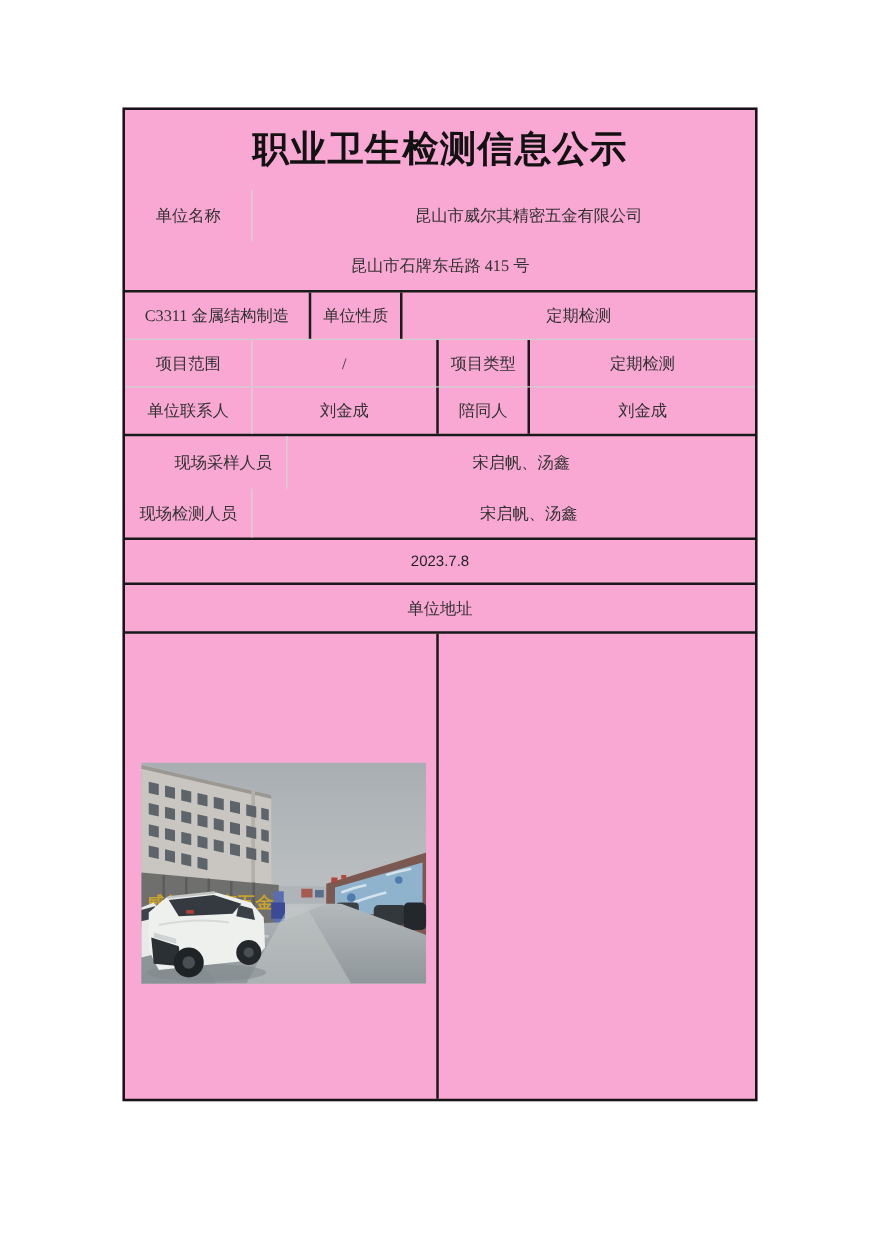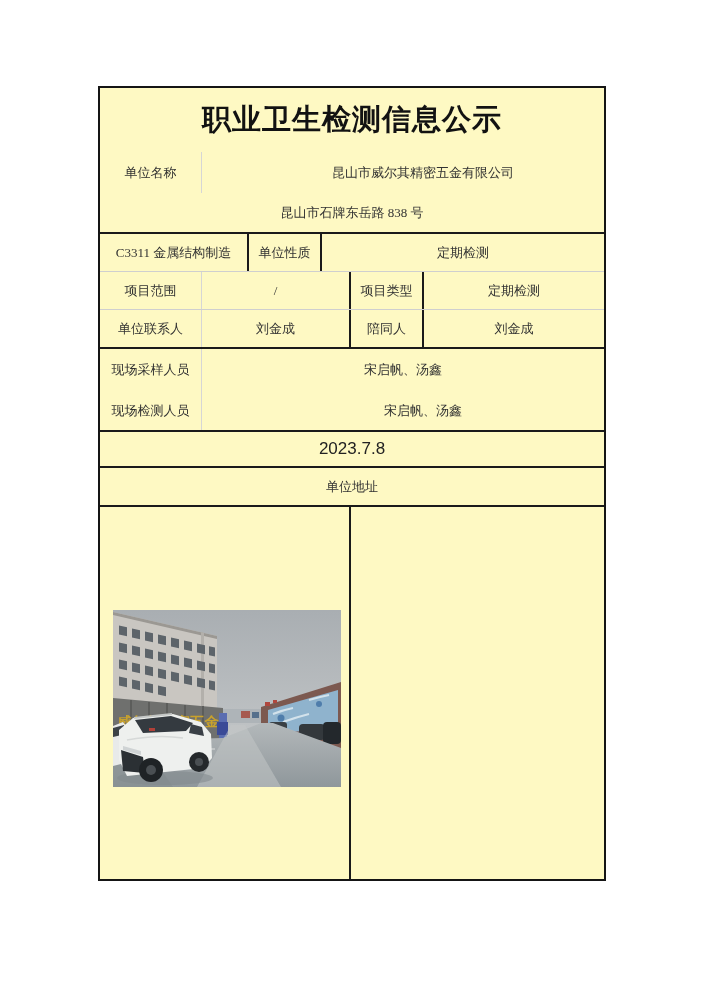--- a/index.html
+++ b/index.html
@@ -2,40 +2,40 @@
 <html><head>
 <meta charset="utf-8">
 <style>
   * { margin:0; padding:0; box-sizing:border-box; }
   html,body { background:#ffffff; }
   body { font-family:"Liberation Serif","DejaVu Serif",serif; color:#303030; }
   .page { position:relative; width:706px; height:1000px; background:#ffffff; overflow:hidden; }
 
   .doc-table {
     position:absolute; left:98px; top:86px; width:508px; height:795px;
-    border:2px solid #151515; display:flex; flex-direction:column; background:#fef9c3;
+    border:2px solid #151515; display:flex; flex-direction:column; background:#f9a8d4;
   }
 
   .title-row { height:64px; display:flex; align-items:center; justify-content:center; }
   .doc-title { font-size:29px; font-weight:700; color:#121212; letter-spacing:1px; }
 
   .row { display:flex; width:100%; }
-  .h41 { height:41px;gap:40px; } .h42 { height:42px; } .h38 { height:38px; }
+  .h41 { height:41px;gap:40px; } .h42 { height:42px;padding-left:28px; } .h38 { height:38px; }
   .h39 { height:39px;font-family:Liberation Serif, serif; } .h36 { height:36px; }
   .bb-dark  { border-bottom:2px solid #1a1a1a; }
   .bb-light { border-bottom:1px solid #cfcfcf; }
 
   .cell { display:flex; align-items:center; justify-content:center; font-size:13px; color:#323232; text-align:center; }
   .label-cell  { width:102px; border-right:1px solid #d6d6d6; }
   .value-wide  { flex:1; }
   .value-mid   { width:149px; border-right:2px solid #1a1a1a; }
   .label2-cell { width:73px;  border-right:2px solid #1a1a1a;text-align:center; }
   .value-end   { flex:1; }
   .media-head  { flex:1; }
-  .date-value  { font-family:"Liberation Sans","DejaVu Sans",sans-serif; font-size:17px; color:#222; }
+  .date-value  { font-family:"Liberation Sans","DejaVu Sans",sans-serif; font-size:12px; color:#222; }
 
   .photo-section { flex:1; display:flex; }
   .photo-cell-left  { width:251px; border-right:2px solid #1a1a1a; position:relative; }
   .photo-cell-right { flex:1; }
   .site-photo { position:absolute; left:13px; top:103px; width:228px; height:177px; display:block; }
 </style>
 </head>
 <body>
 
 <div class="page">
@@ -44,21 +44,21 @@
     <div class="title-row">
       <div class="doc-title">职业卫生检测信息公示</div>
     </div>
 
     <div class="row h41">
       <div class="cell label-cell">单位名称</div>
       <div class="cell value-wide">昆山市威尔其精密五金有限公司</div>
     </div>
 
     <div class="row h41 bb-dark">
-      <div class="cell value-wide">昆山市石牌东岳路 838 号</div>
+      <div class="cell value-wide">昆山市石牌东岳路 415 号</div>
     </div>
 
     <div class="row h38 bb-light">
       <div class="cell value-mid">C3311  金属结构制造</div>
       <div class="cell label2-cell">单位性质</div>
       <div class="cell value-end">定期检测</div>
     </div>
 
     <div class="row h38 bb-light">
       <div class="cell label-cell">项目范围</div>

